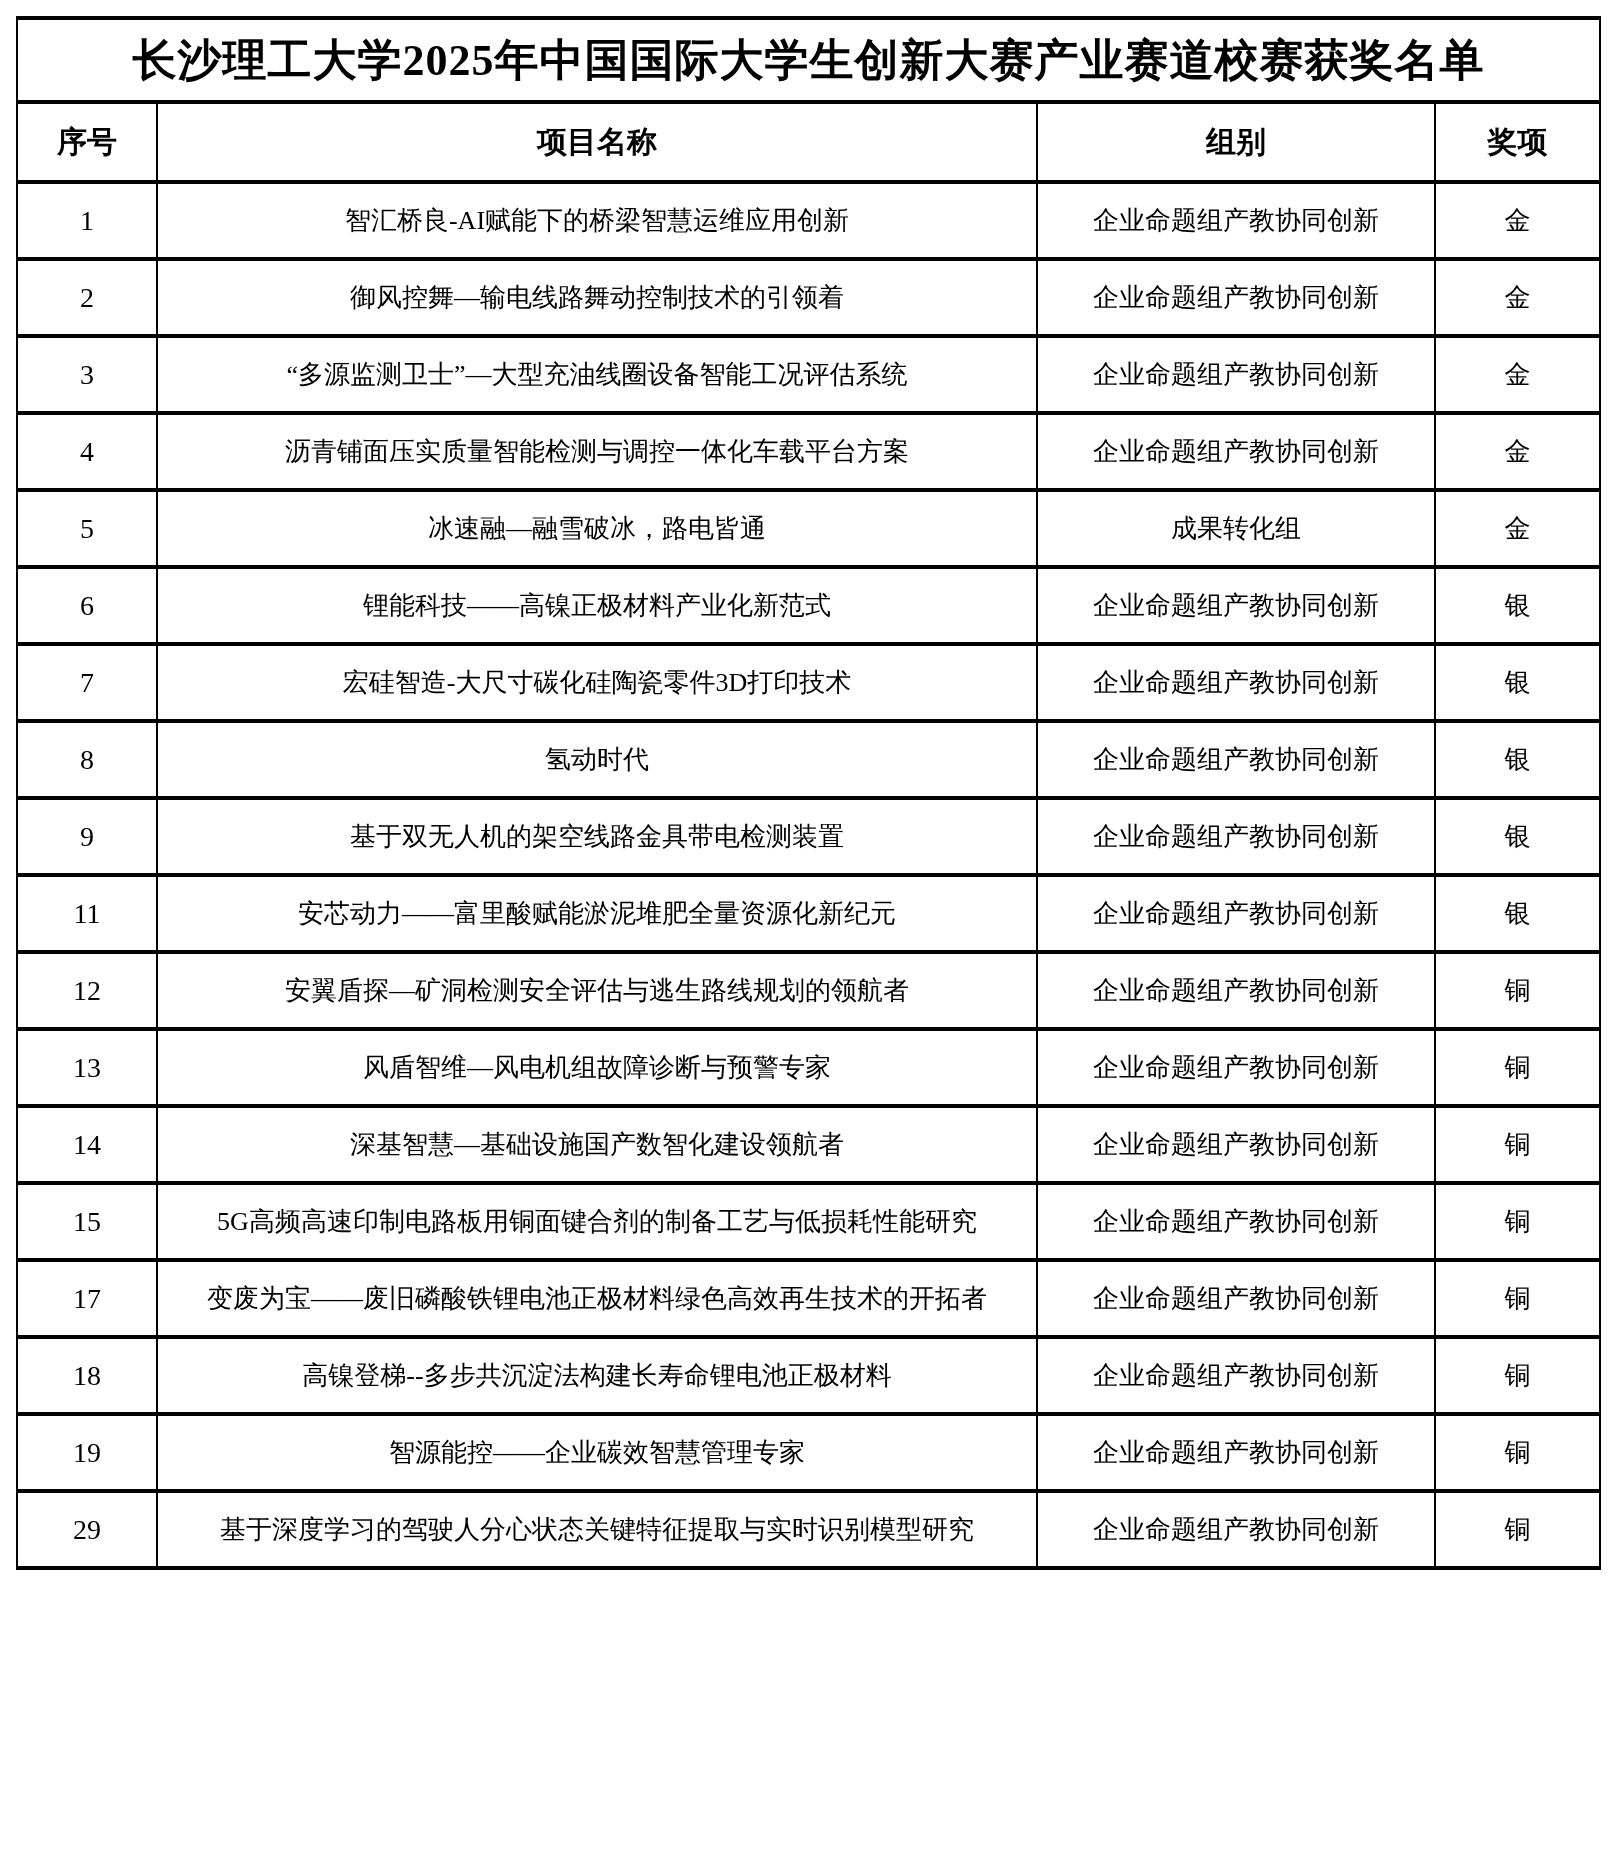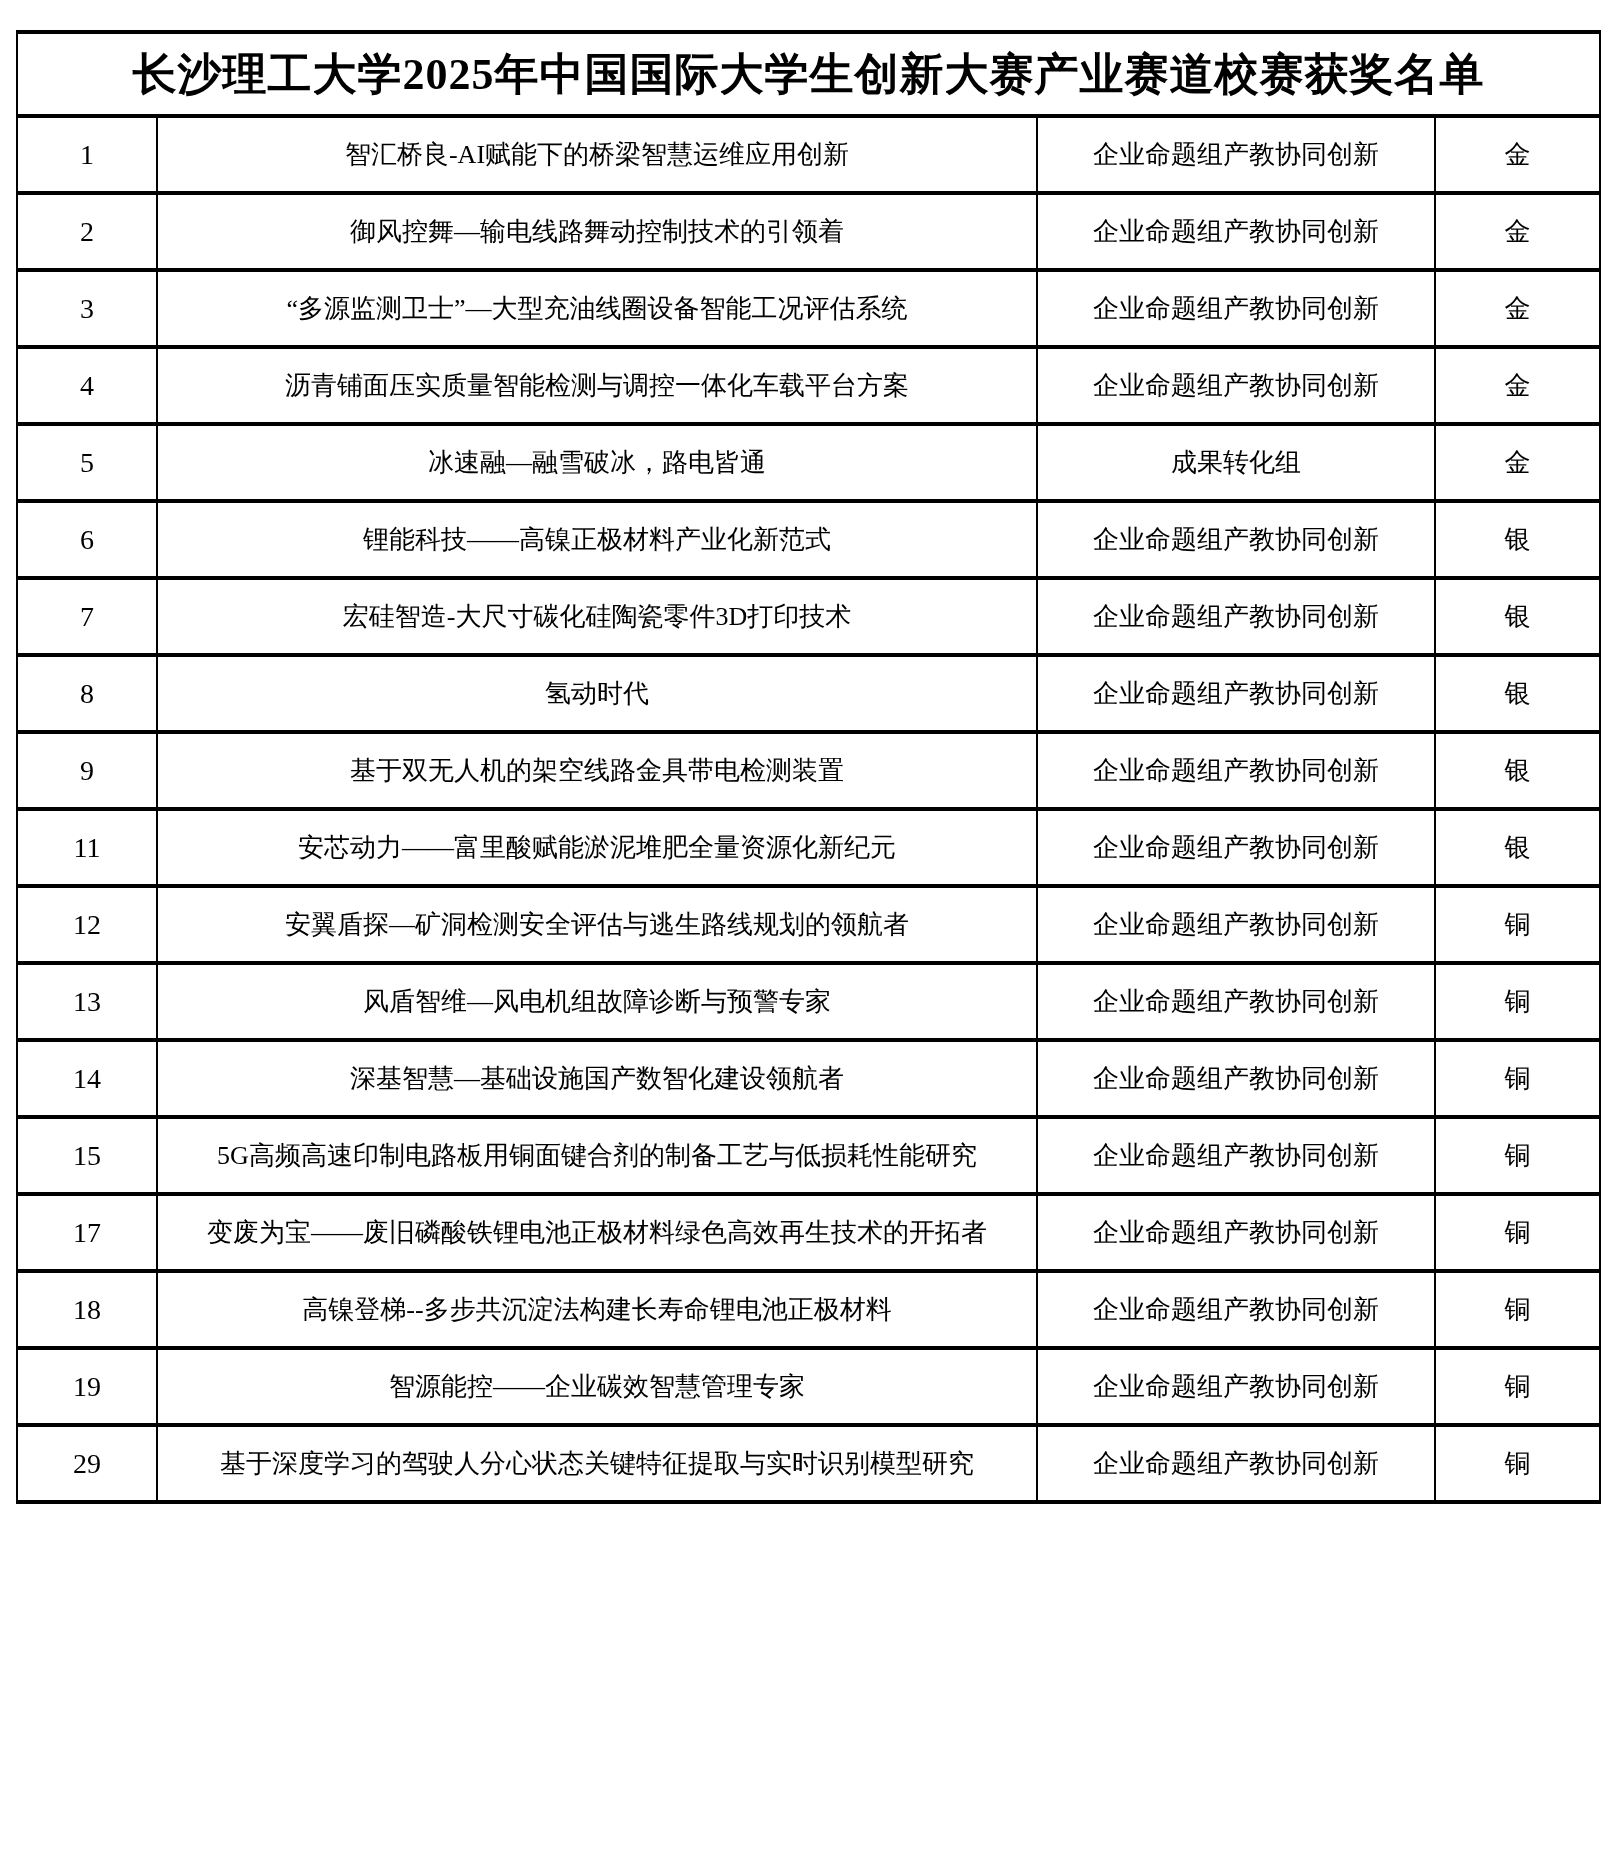--- a/index.html
+++ b/index.html
@@ -7,21 +7,21 @@
     padding: 0;
     background: #ffffff;
     font-family: "Liberation Serif", "DejaVu Serif", serif;
     color: #000000;
   }
   .page {
     width: 1384px;
     height: 1876px;
     background: #ffffff;
     box-sizing: border-box;
-    padding: 30px 16px;
+    padding: 16px 16px;
   }
   table.award-table {
     border-collapse: collapse;
     table-layout: fixed;
     width: 1583px;
   }
   table.award-table th,
   table.award-table td {
     border-left: 2px solid #000;
     border-right: 2px solid #000;
@@ -61,20 +61,26 @@
   <table class="award-table">
     <colgroup>
       <col style="width:140px">
       <col style="width:880px">
       <col style="width:398px">
       <col style="width:165px">
     </colgroup>
     <thead>
       <tr class="title-row">
         <td colspan="4">长沙理工大学2025年中国国际大学生创新大赛产业赛道校赛获奖名单</td>
+      </tr>
+      <tr class="header-row">
+        <th>序号</th>
+        <th>项目名称</th>
+        <th>组别</th>
+        <th>奖项</th>
       </tr>
     </thead>
     <tbody>
         <tr class="data-row">
     <td class="no-cell">1</td>
     <td class="project-cell">智汇桥良-AI赋能下的桥梁智慧运维应用创新</td>
     <td class="group-cell">企业命题组产教协同创新</td>
     <td class="award-cell">金</td>
   </tr>
         <tr class="data-row">

